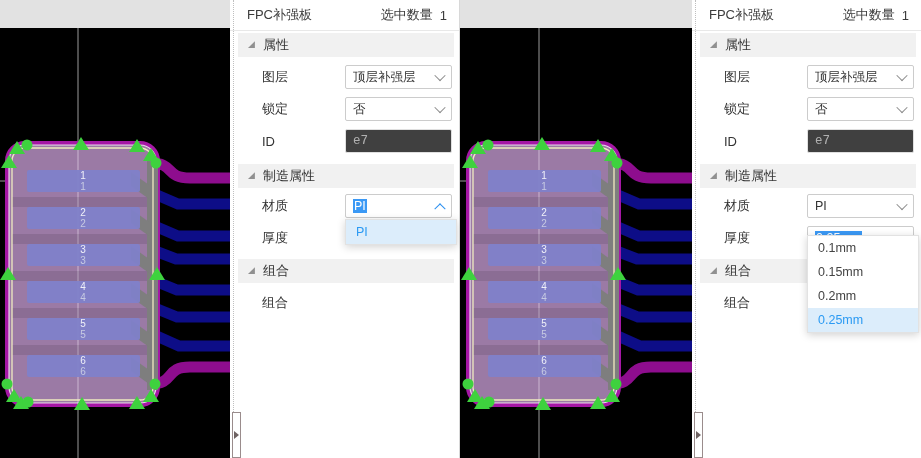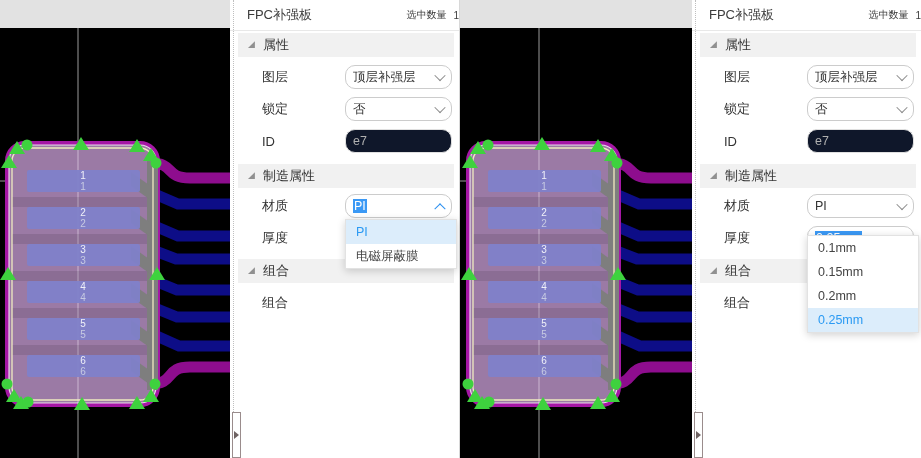--- a/index.html
+++ b/index.html
@@ -3,37 +3,37 @@
 <meta charset="utf-8">
 <style>
   html,body{margin:0;padding:0;background:#111;}
   .stage{position:relative;width:921px;height:458px;overflow:hidden;background:#000;
          font-family:"Liberation Sans","DejaVu Sans",sans-serif;-webkit-font-smoothing:antialiased;}
   svg.canvas{position:absolute;top:0;height:458px;display:block;}
   
   .panel{position:absolute;top:0;height:458px;background:#fff;box-sizing:border-box;}
   .panel.left-panel{border-right:1px solid #d8d8d8;}
   .p-header{height:30px;border-bottom:1px solid #e8e8e8;display:flex;align-items:center;
-            justify-content:space-between;padding:0 0 0 17px;}
+            justify-content:space-between;padding:0 12px 0 17px;}
   .p-title{font-size:13px;color:#3c3c3c;}
-  .p-selected{font-size:10px;color:#3c3c3c;display:flex;align-items:center;}
+  .p-selected{font-size:13px;color:#3c3c3c;display:flex;align-items:center;}
   .sel-num{font-weight:normal;margin-left:7px;}
   .section-bar{margin:2px 5px 0 8px;height:24px;display:flex;align-items:center;
                background:#f1f1f1;font-size:13px;color:#333;padding-left:10px;}
   .section-bar.mt-lg{margin-top:11px;}
   .section-bar.mt-md{margin-top:9px;}
   .tri-icon{color:#909090;font-size:9px;margin-right:8px;transform:translateY(-1px);}
   .row{margin:8px 5px 0 32px;height:24px;display:flex;align-items:center;}
   .row.mt-sm{}
   .row.mt-xs{margin-top:6px;}
   .row-label{width:83px;flex:none;font-size:13px;color:#333;}
   .select,.text-input{width:107px;height:24px;box-sizing:border-box;border:1px solid #ccc;
-      border-radius:10px;background:#fff;display:flex;align-items:center;padding:0 7px;
+      border-radius:2px;background:#fff;display:flex;align-items:center;padding:0 7px;
       font-size:12.5px;color:#333;}
-  .text-input.disabled{background:#0f172a;border-color:#e0e0e0;color:#b0b0b0;}
+  .text-input.disabled{background:#404040;border-color:#e0e0e0;color:#b0b0b0;font-family:Liberation Mono, monospace;}
   .sel-text{white-space:nowrap;overflow:hidden;}
   .sel-text.highlight{background:#3b99f5;color:#fff;padding:0 1px;}
   .caret{width:7px;height:7px;border-right:1.6px solid #8a8a8a;border-bottom:1.6px solid #8a8a8a;
          margin-left:auto;flex:none;}
   .caret.down{transform:rotate(45deg) translate(-1px,-1px);}
   .caret.up{transform:rotate(-135deg) translate(-2px,-2px);border-color:#2a8ff0;}
   .dropdown{position:absolute;left:115px;width:110px;background:#fff;border:1px solid #e2e2e2;
             box-shadow:0 2px 8px rgba(0,0,0,0.18);z-index:10;}
   .dd-item{height:24px;line-height:24px;padding-left:10px;font-size:12.5px;color:#444;white-space:nowrap;}
   .dd-item.selected{background:#dcedfb;color:#2b9af3;}
@@ -173,21 +173,20 @@
       <span class="tri-icon">◢</span>
       <span>组合</span>
     </div>
 
     <div class="row">
       <span class="row-label">组合</span>
     </div>
 
     <div class="dropdown" style="top:219px">
       <div class="dd-item selected">PI</div>
-      <div class="dd-item">电磁屏蔽膜</div>
     </div>
 
     <div class="collapse-handle">
       <span class="collapse-arrow"></span>
     </div>
   </section>
 
   <svg id="canvas-right" class="canvas" style="left:460px;width:232px" viewBox="0 0 232 458">
       <rect x="0" y="0" width="232" height="28" fill="#e2e2e2"></rect>
       <rect x="0" y="28" width="232" height="430" fill="#000000"></rect>

